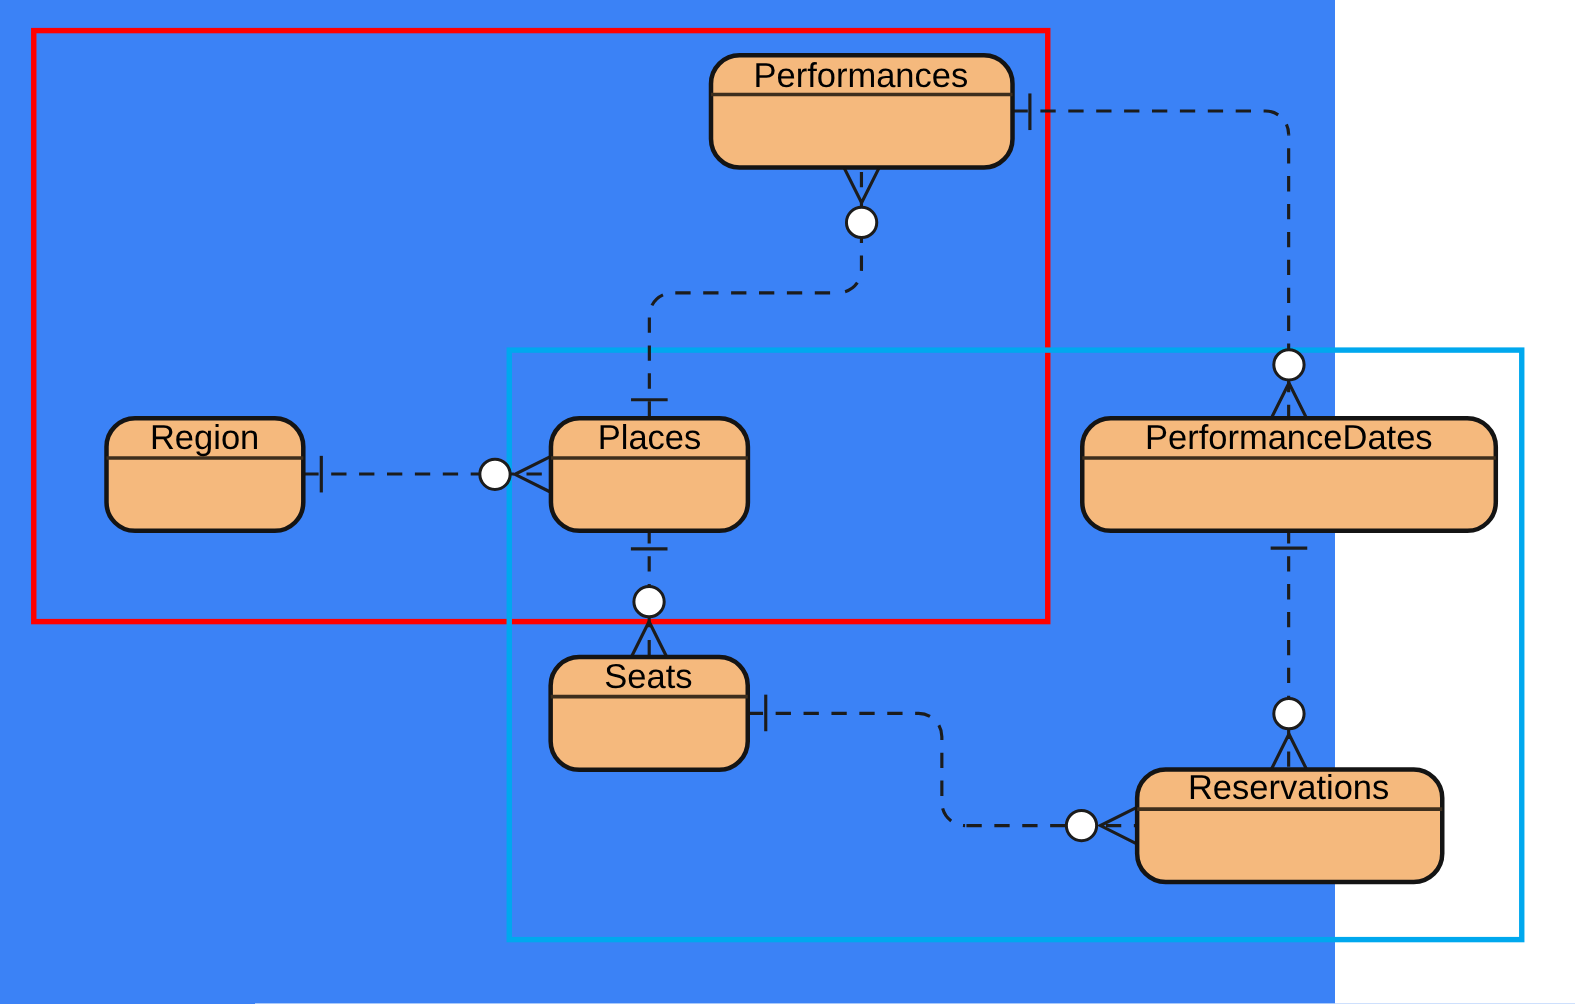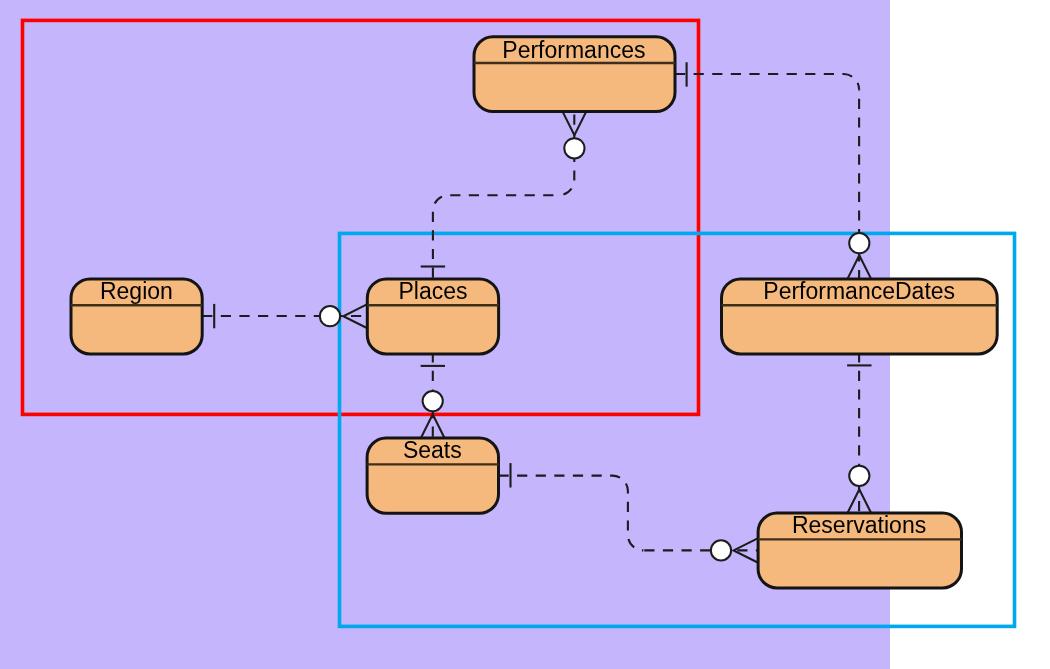--- a/index.html
+++ b/index.html
@@ -11,21 +11,21 @@
   body {
     width: 1050px;
     height: 669px;
     overflow: hidden;
     font-family: "Liberation Sans", sans-serif;
   }
   #canvas {
     position: relative;
     width: 890px;
     height: 669px;
-    background: #c4b5fd;
+    background: #3b82f6;
   }
   svg.diagram {
     position: absolute;
     left: 0;
     top: 0;
     width: 1050px;
     height: 669px;
     display: block;
   }
   .group-box {

